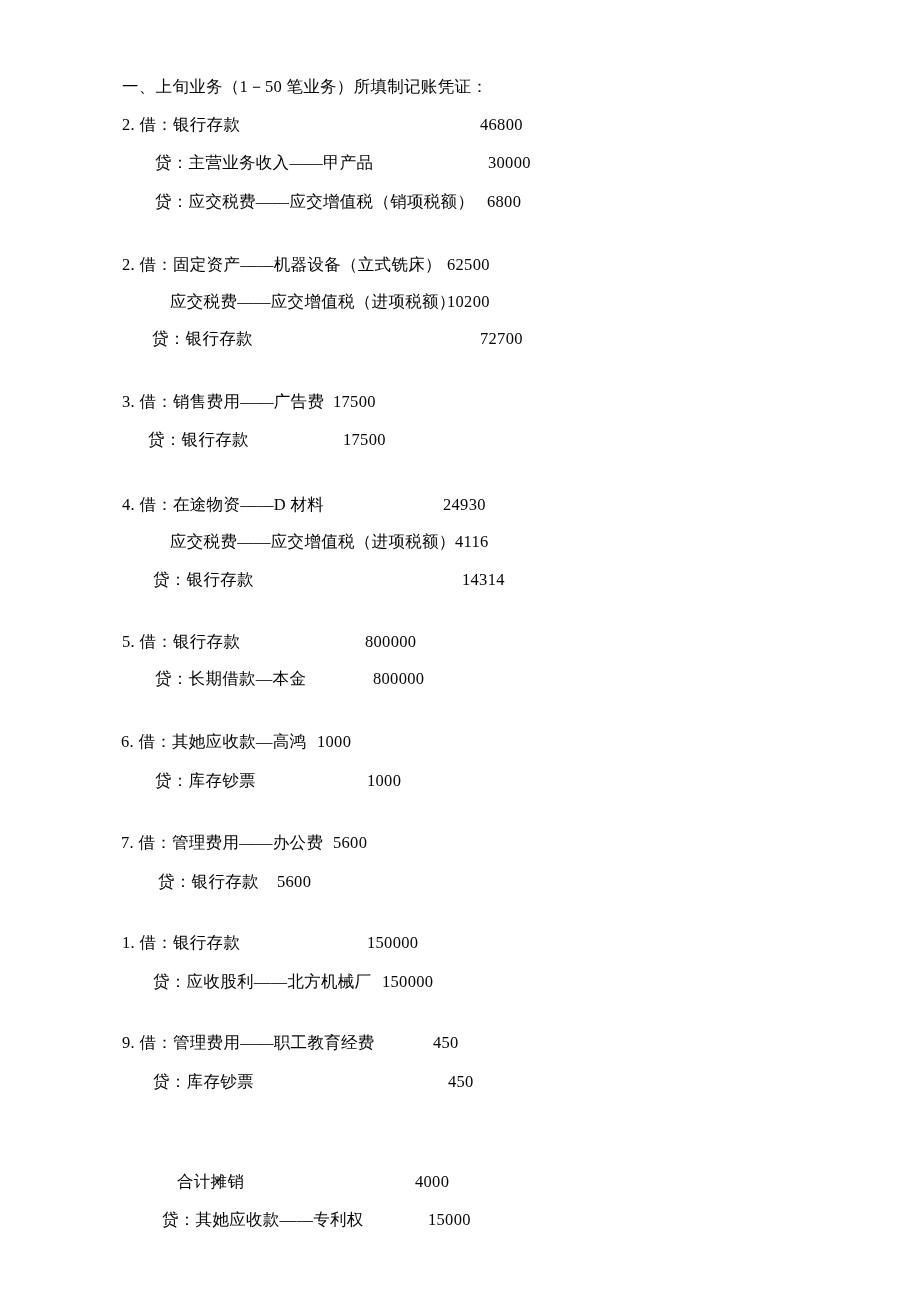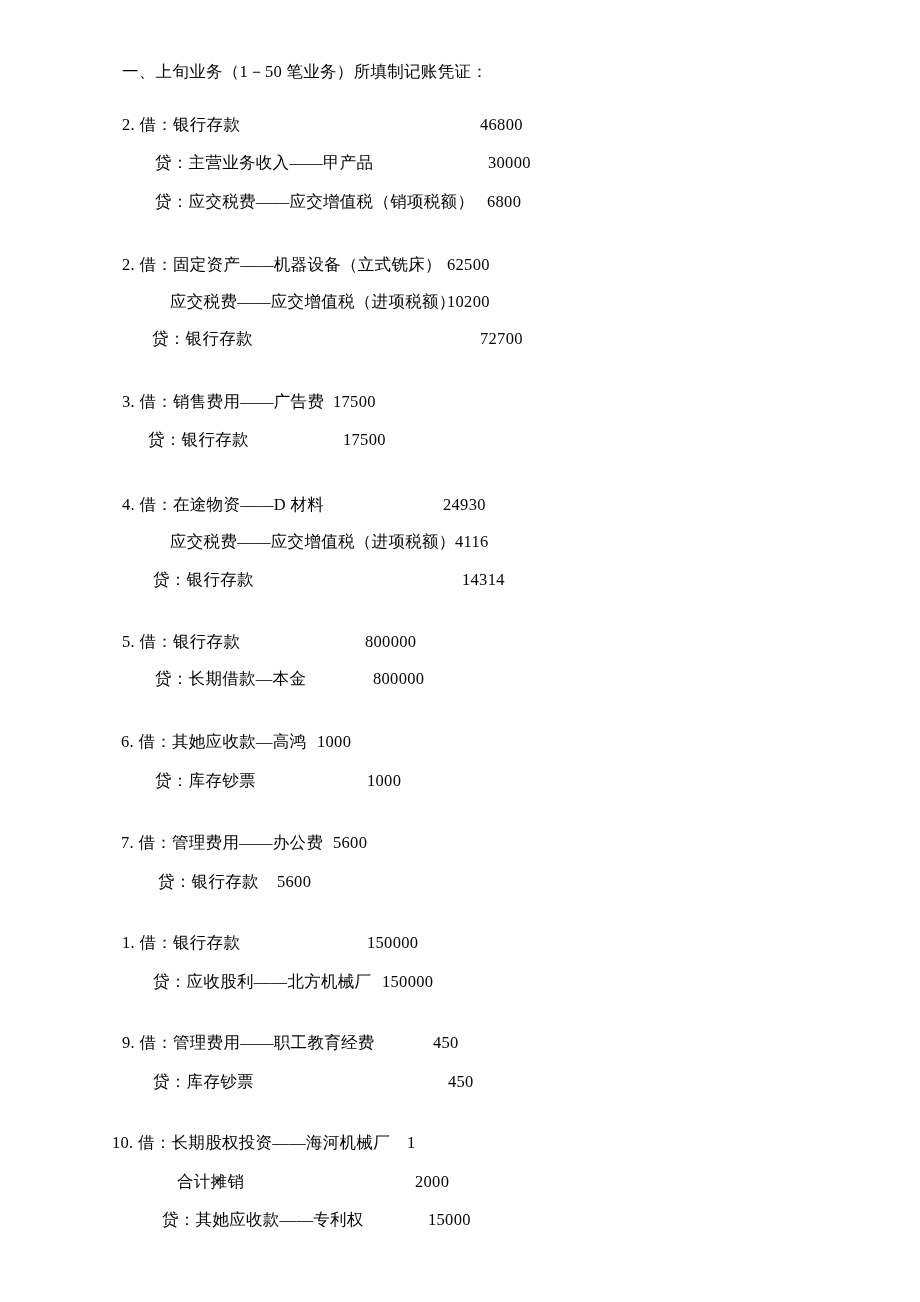--- a/index.html
+++ b/index.html
@@ -15,21 +15,21 @@
   .page{position:absolute;inset:0;background:#ffffff;}
   .line{position:absolute;left:0;width:100%;height:22px;white-space:nowrap;}
   .txt,.amt{position:absolute;top:0;line-height:20px;letter-spacing:0.3px;}
   .heading{font-weight:normal;}
 </style>
 </head>
 <body>
 
 <div class="page">
 
-  <div class="line" style="top:62px">
+  <div class="line" style="top:77px">
     <span class="txt heading" style="left:122px">一、上旬业务（1－50 笔业务）所填制记账凭证：</span>
   </div>
 
   <div class="line" style="top:115px">
     <span class="txt" style="left:122px">2. 借：银行存款</span>
     <span class="amt" style="left:480px">46800</span>
   </div>
   <div class="line" style="top:153px">
     <span class="txt" style="left:155px">贷：主营业务收入——甲产品</span>
     <span class="amt" style="left:488px">30000</span>
@@ -112,26 +112,22 @@
 
   <div class="line" style="top:1033px">
     <span class="txt" style="left:122px">9. 借：管理费用——职工教育经费</span>
     <span class="amt" style="left:433px">450</span>
   </div>
   <div class="line" style="top:1072px">
     <span class="txt" style="left:153px">贷：库存钞票</span>
     <span class="amt" style="left:448px">450</span>
   </div>
 
-  <div class="line" style="top:1133px">
-    <span class="txt" style="left:112px">10. 借：长期股权投资——海河机械厂</span>
-    <span class="amt" style="left:407px">1</span>
-  </div>
   <div class="line" style="top:1172px">
     <span class="txt" style="left:177px">合计摊销</span>
-    <span class="amt" style="left:415px">2000</span>
+    <span class="amt" style="left:415px">4000</span>
   </div>
   <div class="line" style="top:1210px">
     <span class="txt" style="left:162px">贷：其她应收款——专利权</span>
     <span class="amt" style="left:428px">15000</span>
   </div>
 
 </div>
 
 </body></html>

